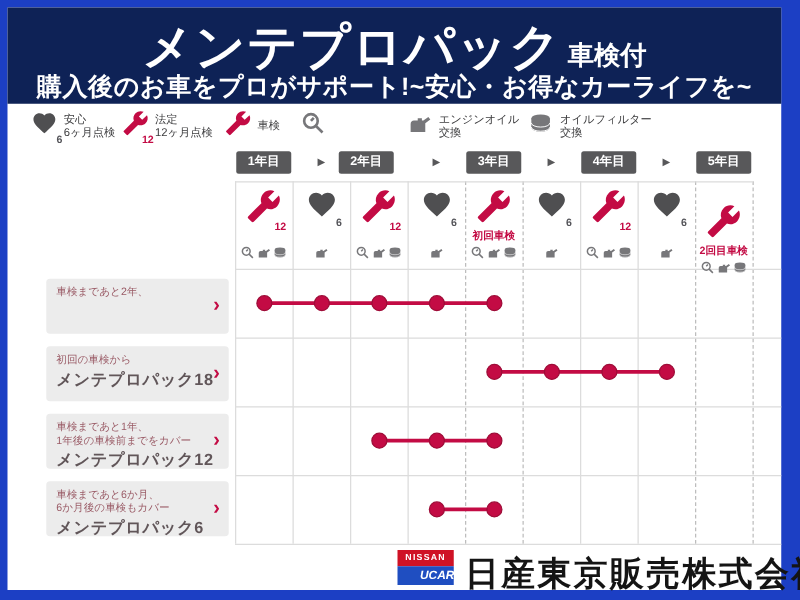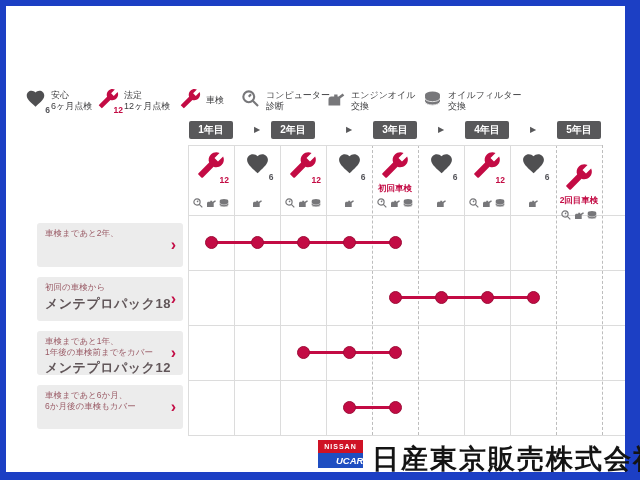--- a/index.html
+++ b/index.html
@@ -35,20 +35,26 @@
   #footer-badge .top{height:13px;background:#cf1225;color:#fff;font-size:7px;font-weight:bold;text-align:center;line-height:13px;letter-spacing:1px;}
   #footer-badge .bot{height:15px;background:#1f4ec1;color:#fff;font-size:9.5px;font-weight:bold;font-style:italic;text-align:center;line-height:15px;padding-left:18px;}
   #company{position:absolute;left:372px;top:441px;font-size:27px;font-weight:bold;color:#141414;letter-spacing:2px;white-space:nowrap;}
 </style>
 </head>
 <body>
 
 <div id="canvas">
   <div id="content"></div>
 
+  <div id="banner">
+    <div id="banner-title-row">
+      <span class="ttl">メンテプロパック</span><span class="bdg">車検付</span>
+    </div>
+    <div id="banner-sub">購入後のお車をプロがサポート!~安心・お得なカーライフを~</div>
+  </div>
 
   <div id="legend">
       <div class="legend-item" style="left: 25px;">
         <span class="icon-wrap"><svg width="21" height="21" viewBox="0 0 24 24">
             <path fill="#4f4f51" d="M12 21.35l-1.45-1.32C5.4 15.36 2 12.28 2 8.5 2 5.42 4.42 3 7.5 3c1.74 0 3.41.81 4.5 2.09C13.09 3.81 14.76 3 16.5 3 19.58 3 22 5.42 22 8.5c0 3.78-3.4 6.86-8.55 11.54L12 21.35z"></path>
           </svg><span class="icon-sub" style="color:#55555a">6</span></span>
         <span class="txt" style="">
           <div>安心</div>
           <div>6ヶ月点検</div>
         </span>
@@ -72,24 +78,20 @@
           </svg></span>
         <span class="txt" style="padding-top:7px;">
           <div>車検</div>
         </span>
       </div>
       <div class="legend-item" style="left: 240px;">
         <span class="icon-wrap"><svg width="21" height="21" viewBox="0 0 24 24" fill="none" stroke="#77777a" stroke-width="2.4">
             <circle cx="10" cy="10" r="6.2"></circle>
             <path d="M10 10l2.6-2.8M14.6 14.6l6 6"></path>
           </svg></span>
-        <span class="txt" style="">
-          <div>コンピューター</div>
-          <div>診断</div>
-        </span>
       </div>
       <div class="legend-item" style="left: 325px; justify-content: space-between;">
         <span class="icon-wrap"><svg width="21" height="21" viewBox="0 0 24 24">
             <path fill="#77777a" d="M4 20v-7.2C4 11 5.3 9.7 7 9.7h3.5V7.5h3.8v2.2h1.3l4.6-3.4 1.8 2.4-4.6 3.4V20H4z"></path>
           </svg></span>
         <span class="txt" style="">
           <div>エンジンオイル</div>
           <div>交換</div>
         </span>
       </div>
@@ -323,20 +325,21 @@
         <span class="plan-chevron">›</span>
       </div>
       <div class="cov-line" style="left: 303px; top: 350.5px; width: 92px;"></div>
       <div class="cov-dot" style="left: 296.5px; top: 345.5px;"></div>
       <div class="cov-dot" style="left: 342.5px; top: 345.5px;"></div>
       <div class="cov-dot" style="left: 388.5px; top: 345.5px;"></div>
       <div class="plan-box" style="top: 385px;">
         <div class="inner">
           <div class="plan-desc">車検まであと6か月、</div>
           <div class="plan-desc">6か月後の車検もカバー</div>
+          <div class="plan-name">メンテプロパック6</div>
         </div>
         <span class="plan-chevron">›</span>
       </div>
       <div class="cov-line" style="left: 349px; top: 405.5px; width: 46px;"></div>
       <div class="cov-dot" style="left: 342.5px; top: 400.5px;"></div>
       <div class="cov-dot" style="left: 388.5px; top: 400.5px;"></div>
     </div>
 
   <div id="footer-badge">
     <div class="top">NISSAN</div>

